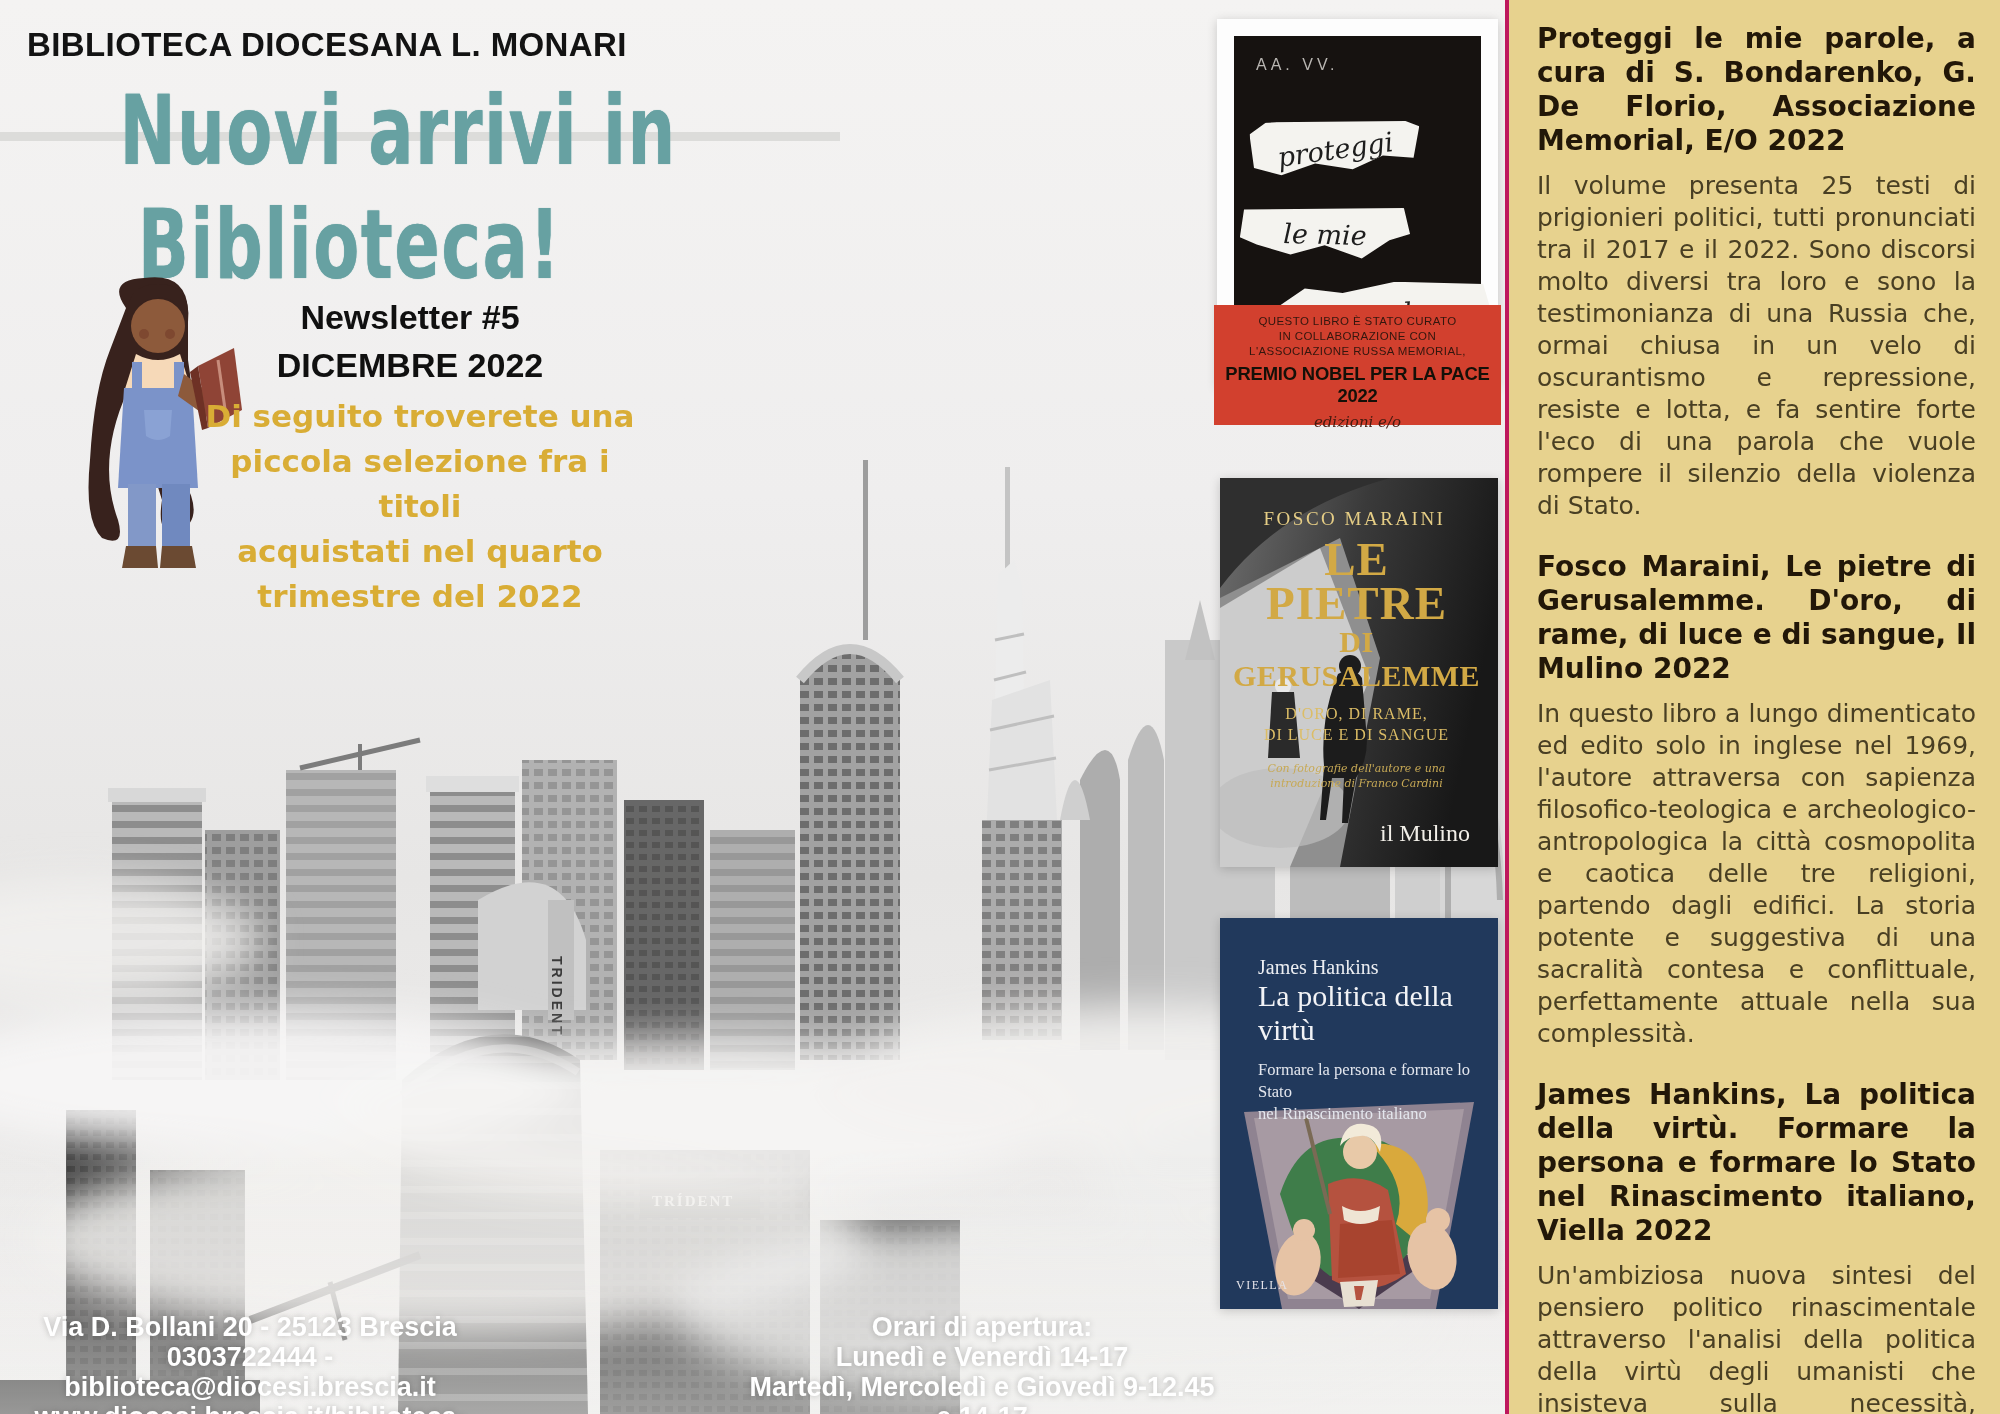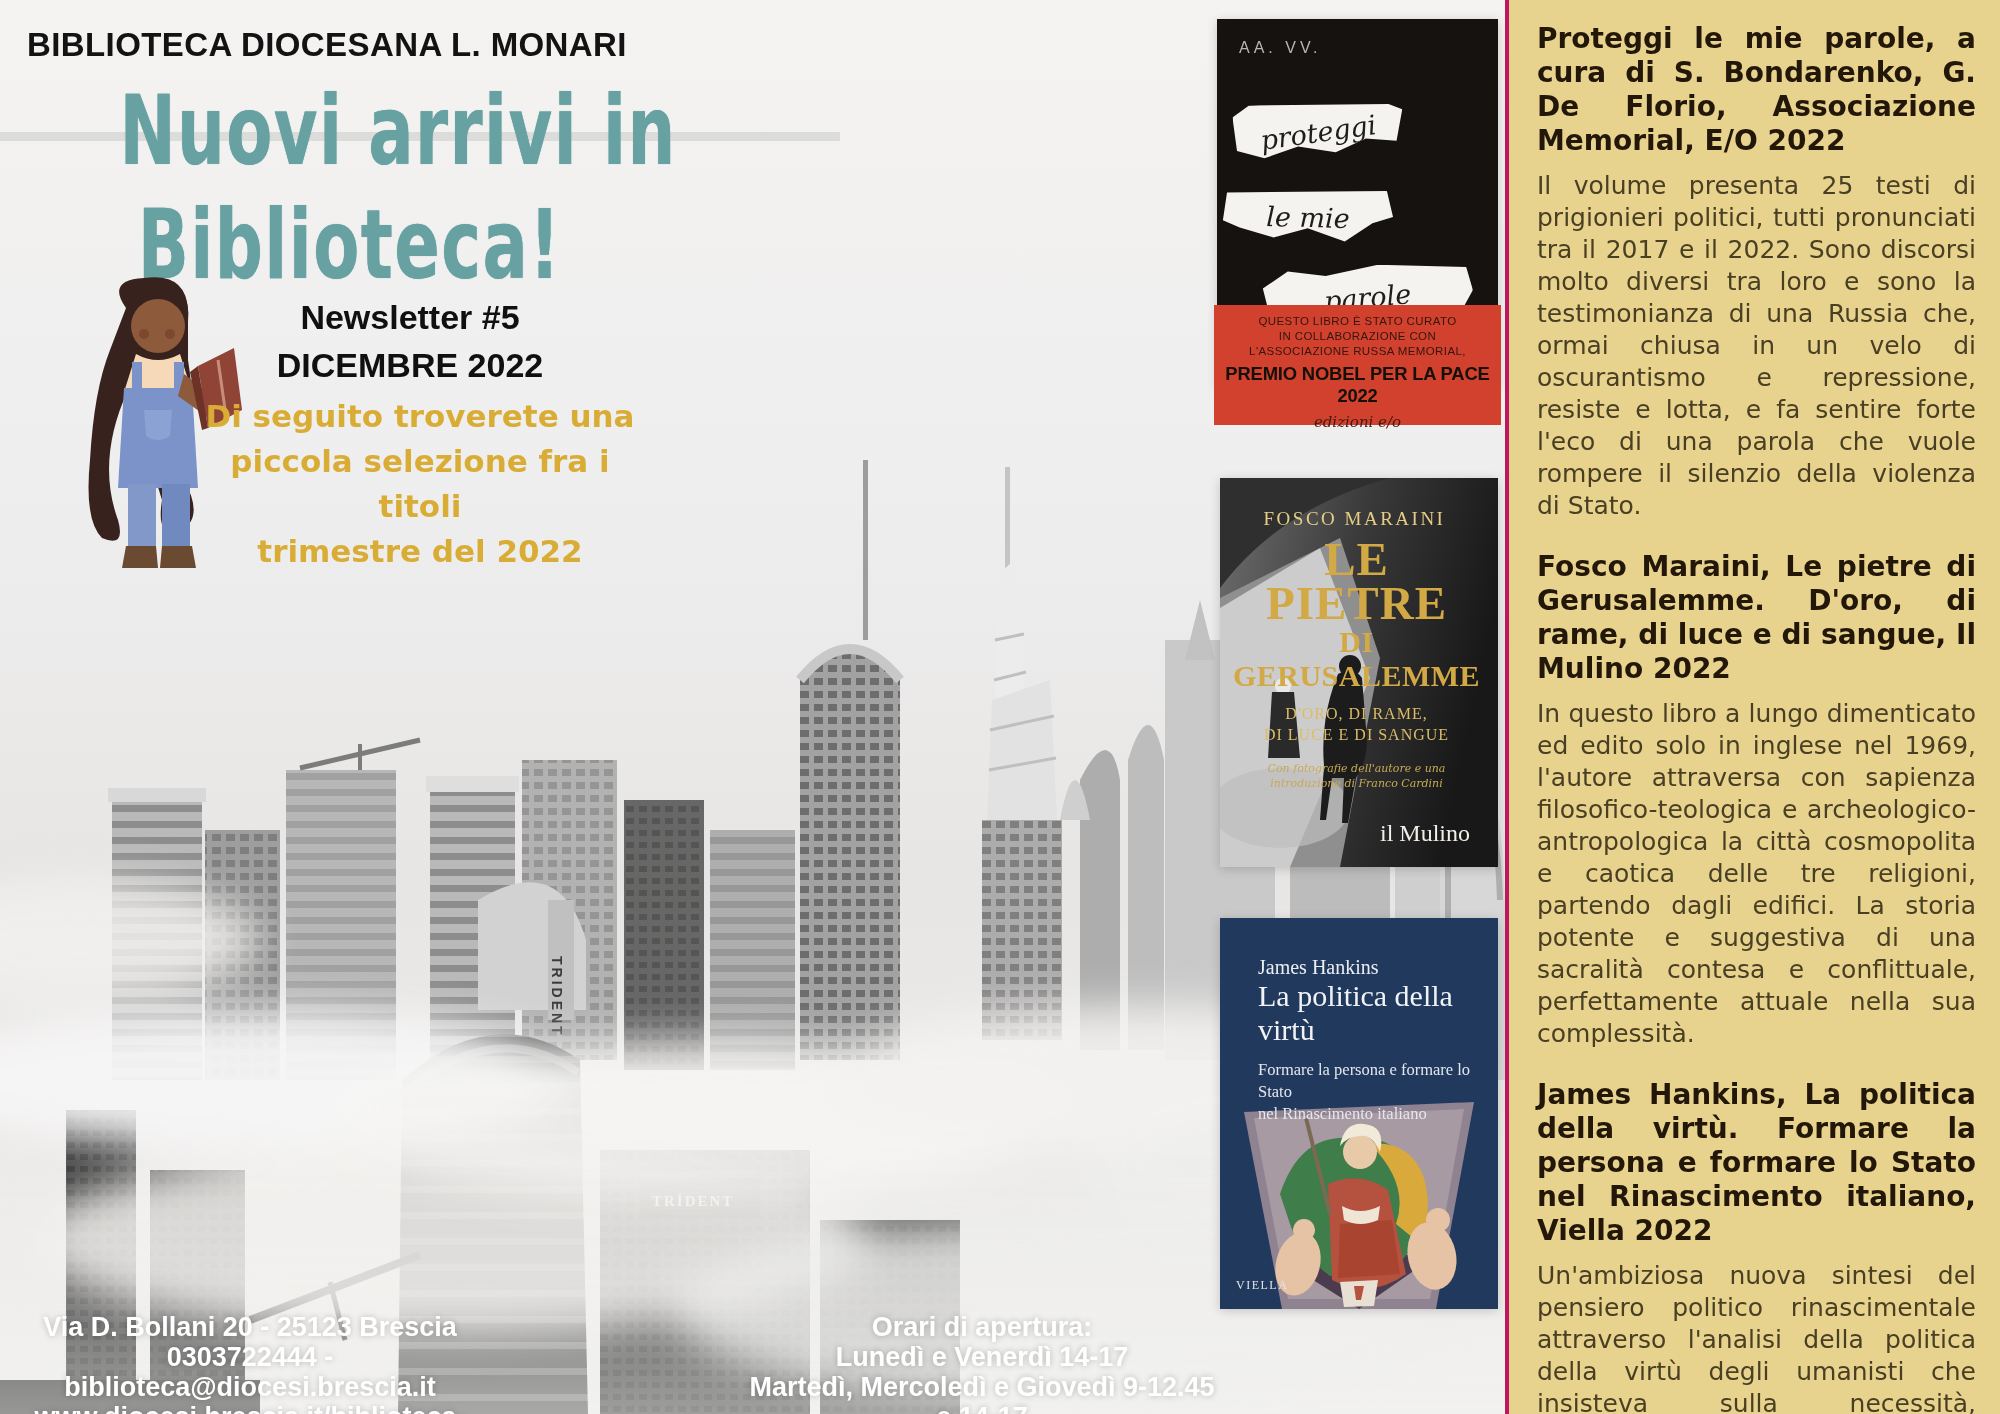--- a/index.html
+++ b/index.html
@@ -25,21 +25,21 @@
   .intro{position:absolute;left:190px;top:394px;width:460px;text-align:center;
          font-weight:bold;color:#d9ad35;font-size:31px;line-height:45px;}
   .contact,.hours{position:absolute;top:1312px;width:480px;text-align:center;color:#ffffff;
          font-family:"Liberation Sans",sans-serif;font-weight:bold;font-size:27px;line-height:30px;
          text-shadow:0 0 6px rgba(0,0,0,.25);}
   .contact{left:10px;}
   .hours{left:742px;}
   
   .book{position:absolute;box-shadow:0 2px 10px rgba(0,0,0,.18);}
   
-  .book1{left:1217px;top:19px;width:281px;height:368px;background:#fdfdfd;box-sizing:border-box;padding:0;}
+  .book1{left:1217px;top:19px;width:281px;height:368px;background:#fdfdfd;box-sizing:border-box;padding:17px;}
   .b1-inner{position:relative;width:100%;height:100%;background:#161210;box-sizing:border-box;}
   .b1-author{padding:20px 0 0 22px;color:#b9b6b2;font-size:16px;letter-spacing:4px;
              font-family:"Liberation Sans",sans-serif;}
   .strip{position:absolute;background:#f4f3ef;display:flex;align-items:center;justify-content:center;}
   .strip span{font-family:"DejaVu Serif",serif;font-style:italic;font-size:27px;color:#1d1d1d;}
   .strip.s1{left:16px;top:84px;width:170px;height:58px;transform:rotate(-2deg);
             clip-path:polygon(0 20%,10% 0,92% 6%,100% 16%,96% 70%,78% 64%,60% 86%,38% 74%,18% 92%,2% 78%);}
   .strip.s2{left:6px;top:170px;width:170px;height:56px;transform:rotate(1.5deg);
             clip-path:polygon(2% 10%,96% 0,100% 46%,88% 58%,72% 92%,50% 70%,30% 88%,10% 72%,0 60%);}
   .strip.s3{left:46px;top:246px;width:210px;height:64px;transform:rotate(-1deg);
@@ -226,20 +226,21 @@
     </svg>
 
     <div class="newsblock">
       <div>Newsletter #5</div>
       <div>DICEMBRE 2022</div>
     </div>
 
     <div class="intro">
       <div>Di seguito troverete una</div>
       <div>piccola selezione fra i titoli</div>
+      <div>acquistati nel quarto</div>
       <div>trimestre del 2022</div>
     </div>
 
     <div class="book book1">
       <div class="b1-inner">
         <div class="b1-author">AA. VV.</div>
         <div class="strip s1">
             <span>proteggi</span>
           </div>
         <div class="strip s2">

